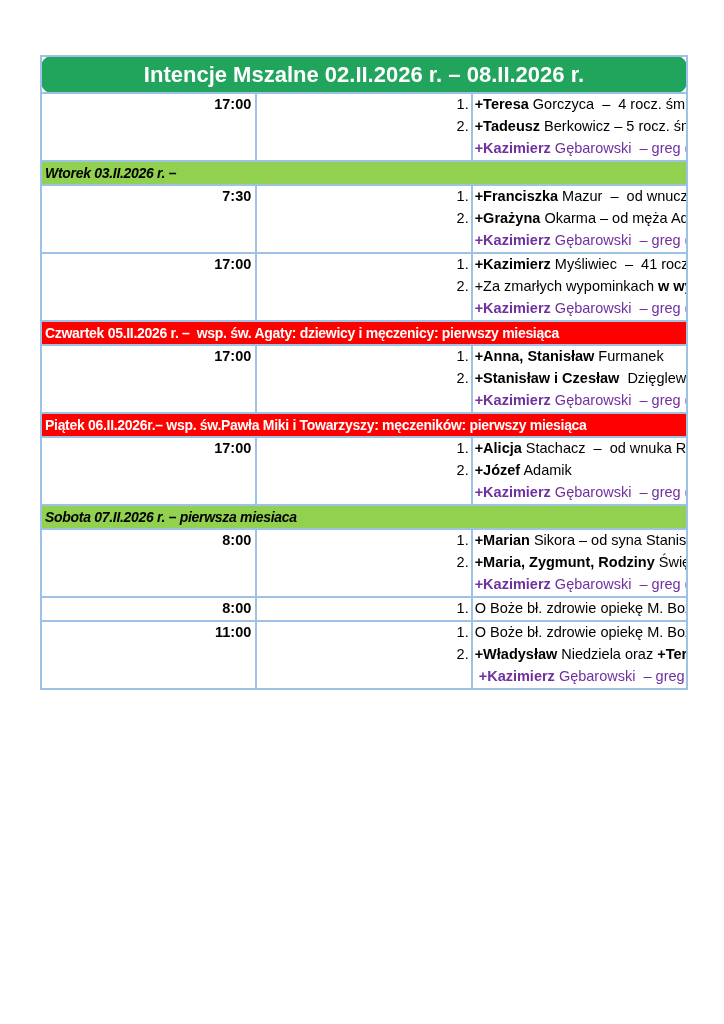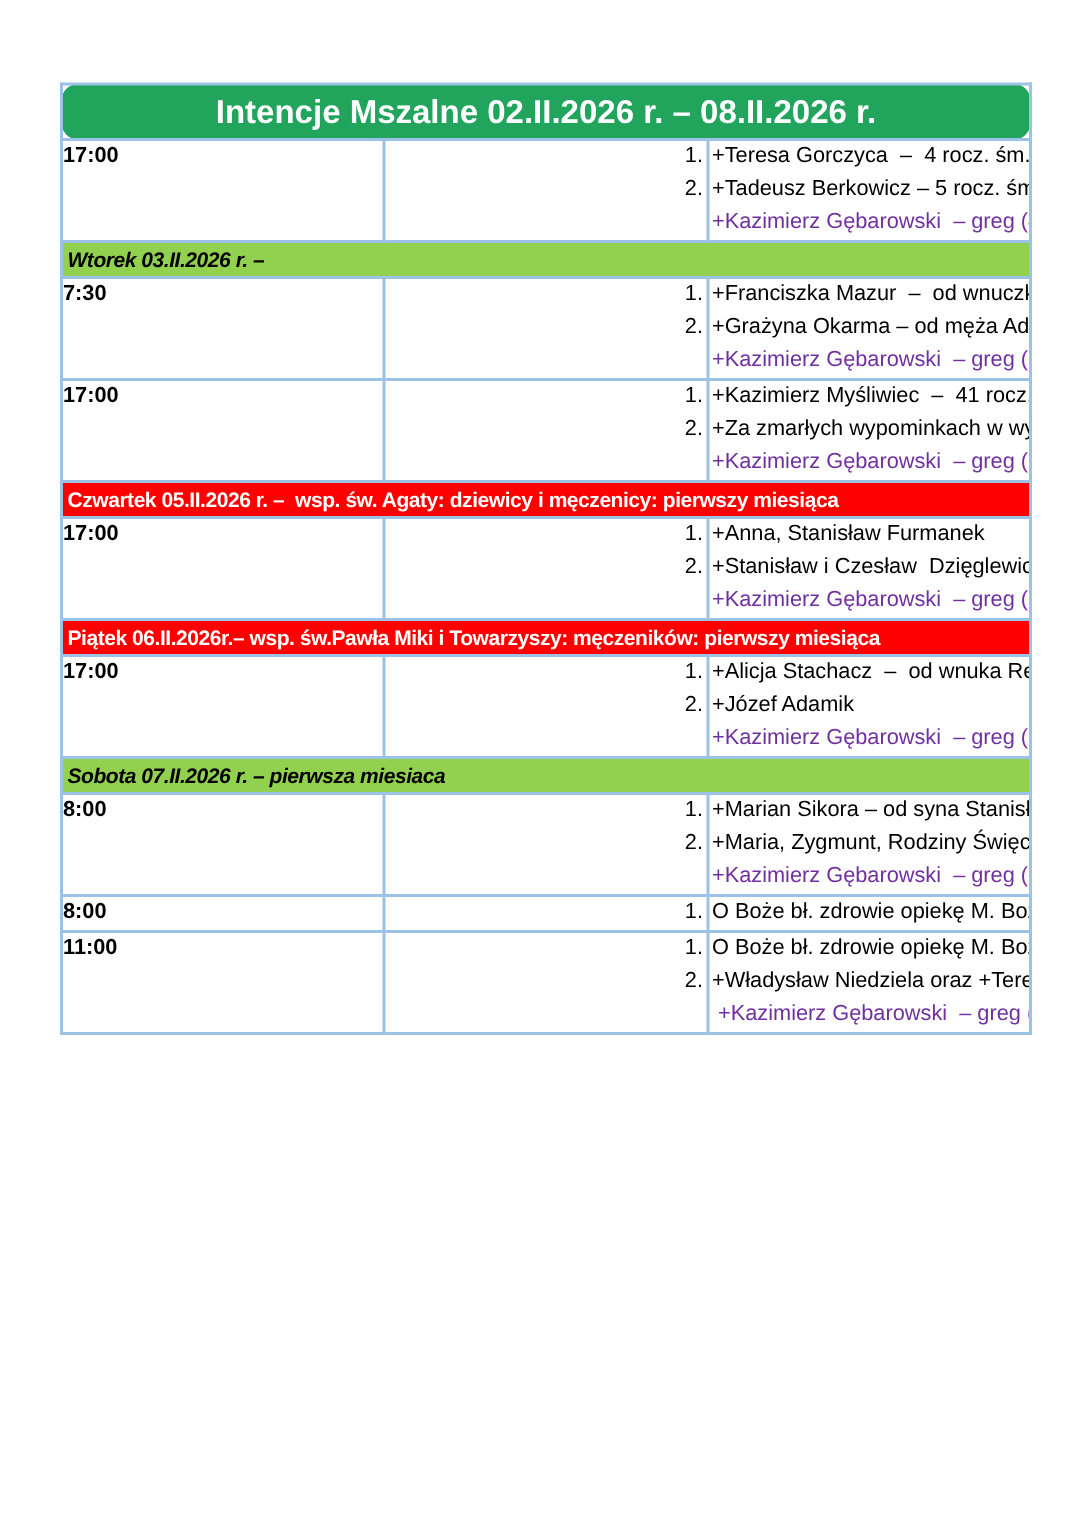--- a/index.html
+++ b/index.html
@@ -46,20 +46,21 @@
     white-space: pre;
     color: var(--text_black);
   }
   td.day.pale      { background: var(--pale_green); }
   td.day.green     { background: var(--light_green); font-style: italic; }
   td.day.red       { background: var(--red);        color: var(--white); }
   td.day.darkgreen { background: var(--dark_green); color: var(--white); }
 
   td.time {
     width: 55px;
+    text-align: right;
     vertical-align: top;
     font-weight: bold;
     font-size: 14.5px;
     padding: 0 4px 0 0;
     line-height: 21.5px;
     color: var(--text_black);
     margin-left: 35px;
   }
   td.nums {
     width: 21px;
@@ -74,21 +75,21 @@
     font-size: 14.5px;
     padding: 0 0 0 2px;
     color: var(--text_black);
   }
   .line {
     height: 22px;
     line-height: 21.5px;
     white-space: pre;
     overflow: hidden;
   }
-  .b { font-weight: normal; }
+  .b { font-weight: bold; }
   .purple { color: var(--purple); }
 </style>
 </head>
 <body>
 
 <div class="page">
   <table class="schedule">
     <thead>
       <tr>
         <th class="title" colspan="3">Intencje Mszalne 02.II.2026 r. – 08.II.2026 r.</th>

